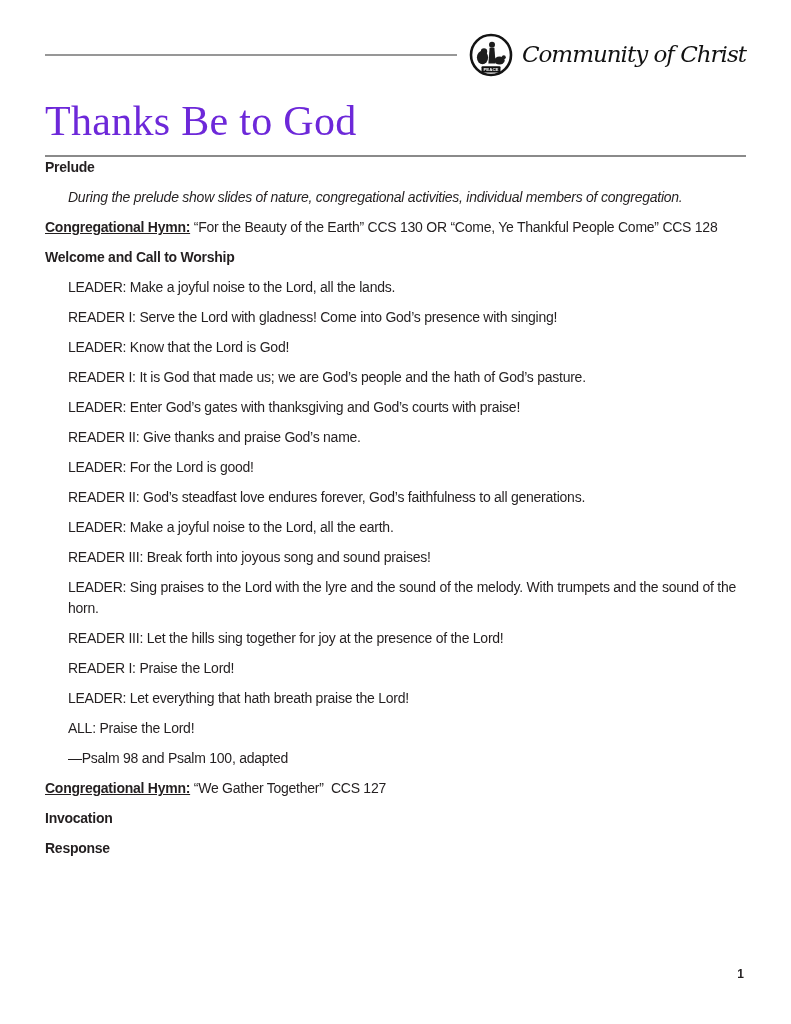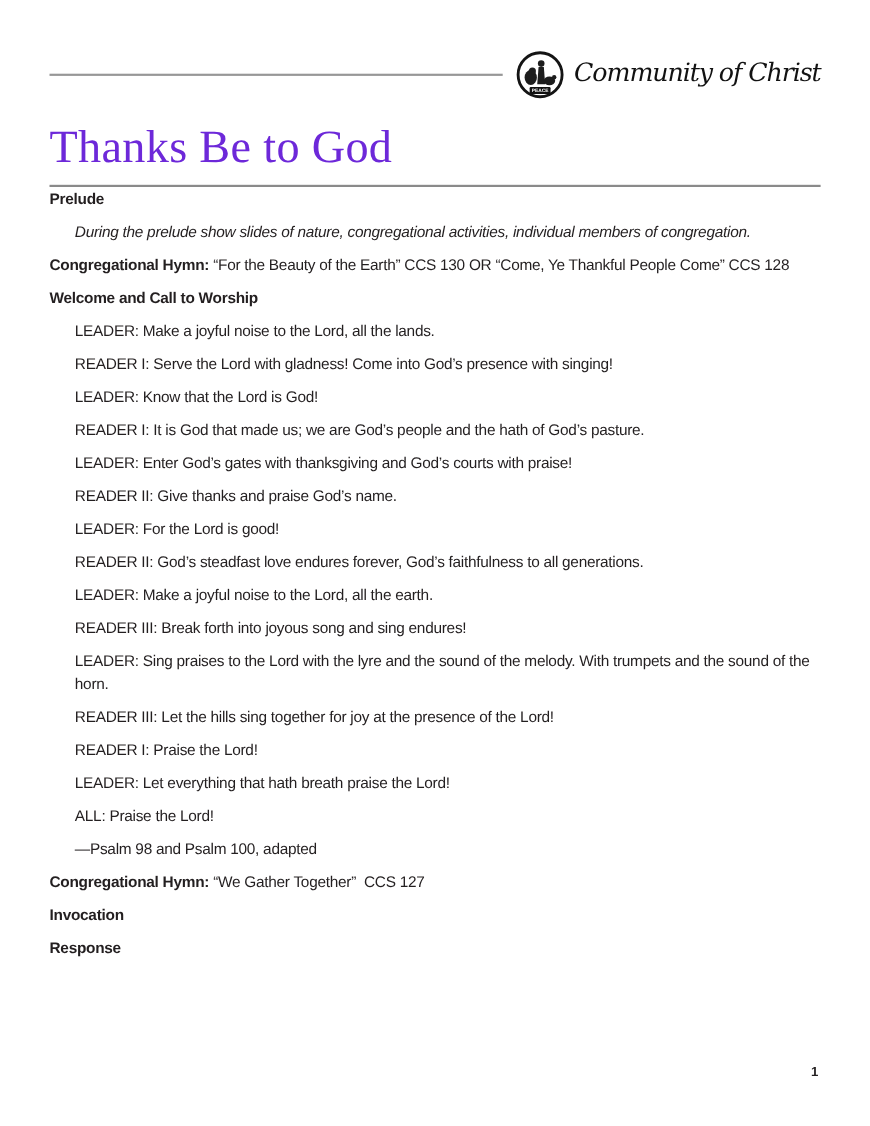--- a/index.html
+++ b/index.html
@@ -8,21 +8,21 @@
     width: 791px;
     height: 1024px;
     position: relative;
     overflow: hidden;
     font-family: "Liberation Sans", sans-serif;
     color: #231f20;
   }
   .page {
     position: absolute;
     inset: 0;
-    padding: 46px 45px 0 45px;
+    padding: 33px 45px 0 45px;
   }
   
   .masthead {
     display: flex;
     align-items: center;
     height: 44px;
   }
   .masthead-rule {
     flex: 1;
     height: 1.5px;
@@ -56,21 +56,21 @@
     margin-top: 11px;
   }
   
   .doc-body {
     font-size: 14px;
     line-height: 21px;
     letter-spacing: -0.25px;
   }
   .doc-body p { margin-bottom: 9px; }
   .heading { font-weight: 700; }
-  .hymn strong { font-weight: 700; }
+  .hymn strong { font-weight: 700; text-decoration: underline; }
   .hymn-text { white-space: pre-wrap; }
   .direction {
     font-style: italic;
     padding-left: 23px;
   }
   .litany, .attribution { padding-left: 23px; }
   
   .pagenum {
     position: absolute;
     right: 47px;
@@ -117,21 +117,21 @@
       <p class="heading">Welcome and Call to Worship</p>
       <p class="litany">LEADER: Make a joyful noise to the Lord, all the lands.</p>
       <p class="litany">READER I: Serve the Lord with gladness! Come into God’s presence with singing!</p>
       <p class="litany">LEADER: Know that the Lord is God!</p>
       <p class="litany">READER I: It is God that made us; we are God’s people and the hath of God’s pasture.</p>
       <p class="litany">LEADER: Enter God’s gates with thanksgiving and God’s courts with praise!</p>
       <p class="litany">READER II: Give thanks and praise God’s name.</p>
       <p class="litany">LEADER: For the Lord is good!</p>
       <p class="litany">READER II: God’s steadfast love endures forever, God’s faithfulness to all generations.</p>
       <p class="litany">LEADER: Make a joyful noise to the Lord, all the earth.</p>
-      <p class="litany">READER III: Break forth into joyous song and sing endures!</p>
+      <p class="litany">READER III: Break forth into joyous song and sound praises!</p>
       <p class="litany">LEADER: Sing praises to the Lord with the lyre and the sound of the melody. With trumpets and the sound of the horn.</p>
       <p class="litany">READER III: Let the hills sing together for joy at the presence of the Lord!</p>
       <p class="litany">READER I: Praise the Lord!</p>
       <p class="litany">LEADER: Let everything that hath breath praise the Lord!</p>
       <p class="litany">ALL: Praise the Lord!</p>
       <p class="attribution">—Psalm 98 and Psalm 100, adapted</p>
       <p class="hymn"><strong>Congregational Hymn:</strong> <span class="hymn-text">“We Gather Together”  CCS 127</span></p>
       <p class="heading">Invocation</p>
       <p class="heading">Response</p>
     </main>

